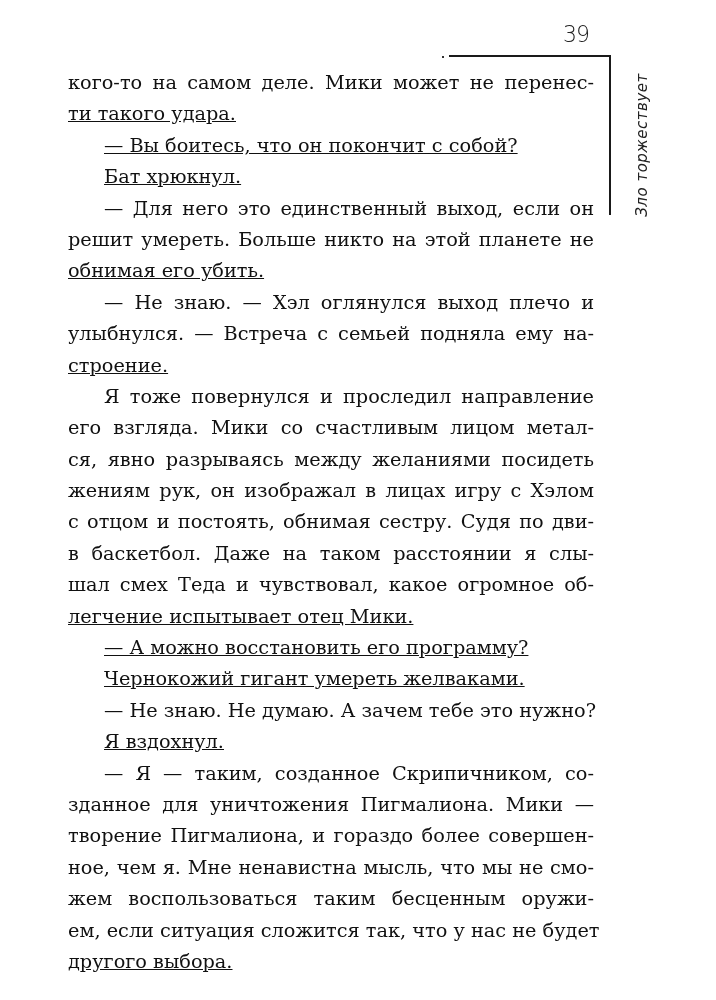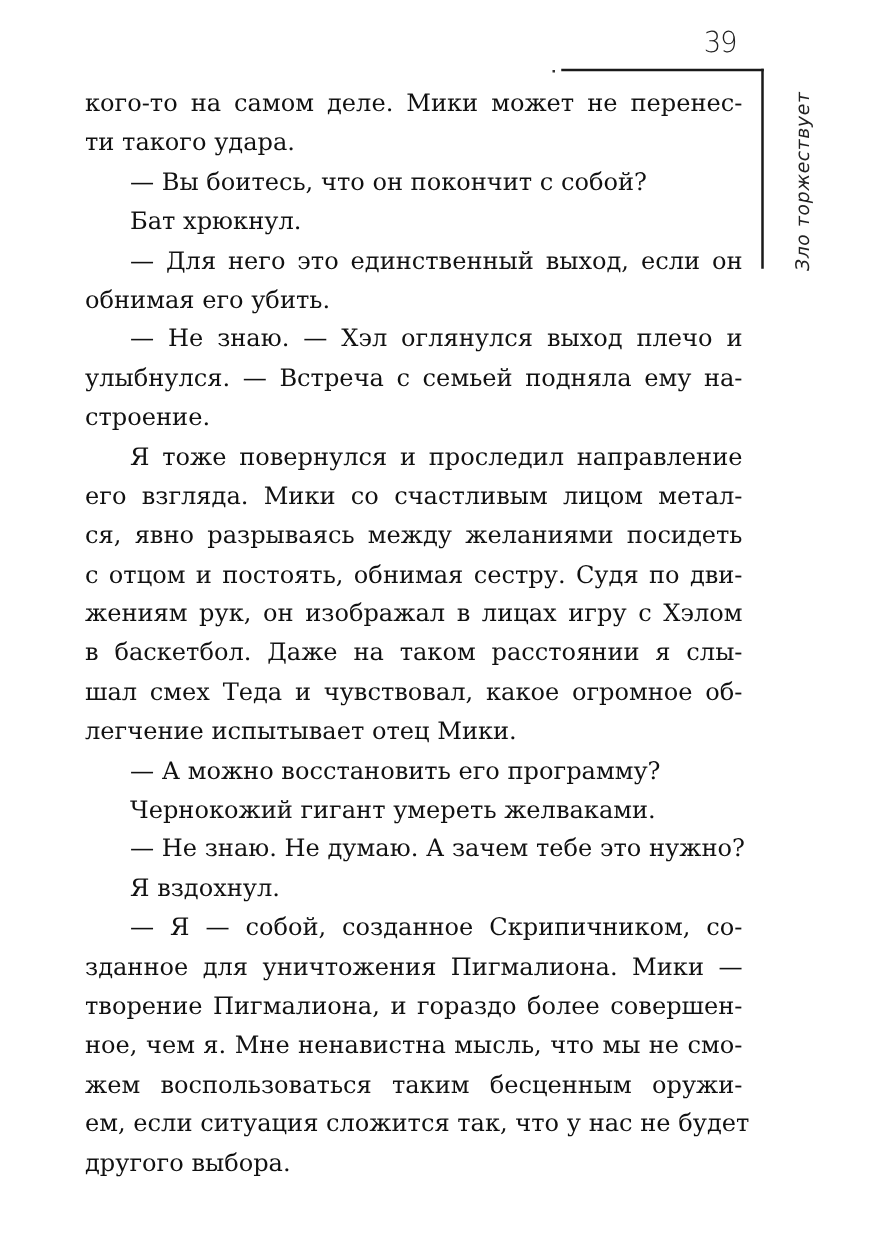--- a/index.html
+++ b/index.html
@@ -20,56 +20,57 @@
   .margin-note span {
     position: absolute; left: 50%; top: 50%; white-space: nowrap;
     transform: translate(-50%, -50%) rotate(-90deg);
     font-family: "DejaVu Sans", sans-serif; font-size: 15px; font-style: italic; color: #222; letter-spacing: 0.5px;
   }
   .text {
     position: absolute; left: 68px; top: 67px; width: 526px;
     font-size: 19.3px; line-height: 31.4px;
   }
   .line { display: block; white-space: nowrap; height: 31.4px; text-align: justify; text-align-last: justify; }
-  .line.last { text-align-last: left; }
+  .line.last { text-align-last: left; text-decoration: underline; }
   .line.indent { padding-left: 36px; }
 </style>
 </head>
 <body>
 
 <div class="page-number">39</div>
 <div class="rule-dot"></div>
 <div class="rule-h"></div>
 <div class="rule-v"></div>
 <div class="margin-note">
   <span>Зло торжествует</span>
 </div>
 
 <div class="text" id="body-text">
     <span class="line">кого-то на самом деле. Мики может не перенес-</span>
     <span class="line last">ти такого удара.</span>
     <span class="line indent last">— Вы боитесь, что он покончит с собой?</span>
     <span class="line indent last">Бат хрюкнул.</span>
     <span class="line indent">— Для него это единственный выход, если он</span>
+    <span class="line">решит умереть. Больше никто на этой планете не</span>
     <span class="line last">обнимая его убить.</span>
     <span class="line indent">— Не знаю. — Хэл оглянулся выход плечо и</span>
     <span class="line">улыбнулся. — Встреча с семьей подняла ему на-</span>
     <span class="line last">строение.</span>
     <span class="line indent">Я тоже повернулся и проследил направление</span>
     <span class="line">его взгляда. Мики со счастливым лицом метал-</span>
     <span class="line">ся, явно разрываясь между желаниями посидеть</span>
+    <span class="line">жениям рук, он изображал в лицах игру с Хэлом</span>
     <span class="line">с отцом и постоять, обнимая сестру. Судя по дви-</span>
-    <span class="line">жениям рук, он изображал в лицах игру с Хэлом</span>
     <span class="line">в баскетбол. Даже на таком расстоянии я слы-</span>
     <span class="line">шал смех Теда и чувствовал, какое огромное об-</span>
     <span class="line last">легчение испытывает отец Мики.</span>
     <span class="line indent last">— А можно восстановить его программу?</span>
     <span class="line indent last">Чернокожий гигант умереть желваками.</span>
     <span class="line indent">— Не знаю. Не думаю. А зачем тебе это нужно?</span>
     <span class="line indent last">Я вздохнул.</span>
-    <span class="line indent">— Я — собой, созданное Скрипичником, со-</span>
+    <span class="line indent">— Я — таким, созданное Скрипичником, со-</span>
     <span class="line">зданное для уничтожения Пигмалиона. Мики —</span>
     <span class="line">творение Пигмалиона, и гораздо более совершен-</span>
     <span class="line">ное, чем я. Мне ненавистна мысль, что мы не смо-</span>
     <span class="line">жем воспользоваться таким бесценным оружи-</span>
     <span class="line">ем, если ситуация сложится так, что у нас не будет</span>
     <span class="line last">другого выбора.</span>
   </div>
 
 </body></html>

